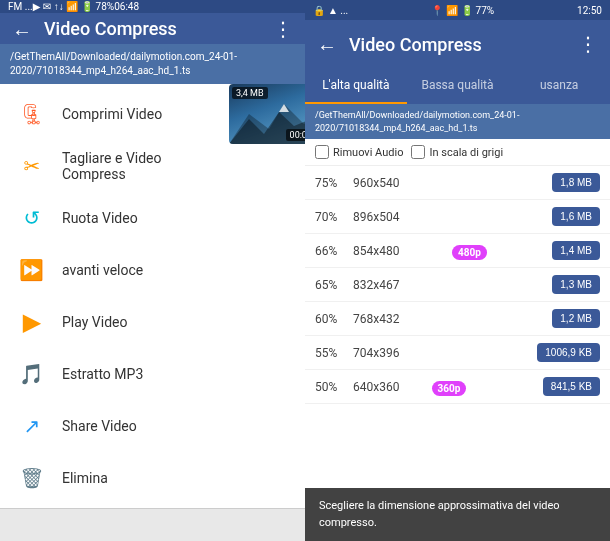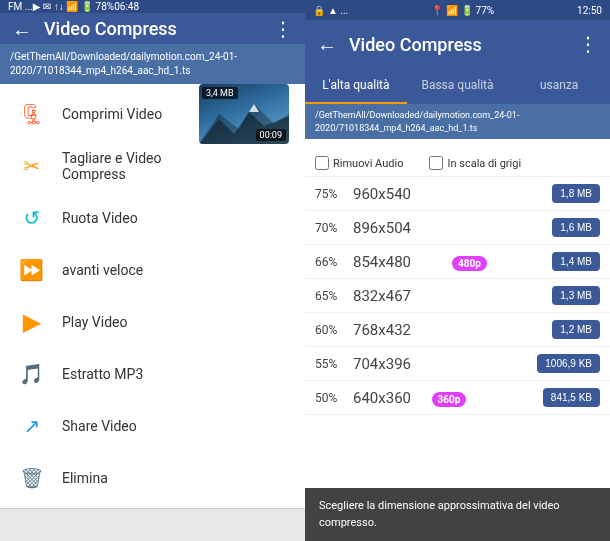--- a/index.html
+++ b/index.html
@@ -174,24 +174,23 @@
       padding: 5px 10px;
       font-size: 9px;
       color: white;
       line-height: 1.4;
     }
 
     .options-row {
       display: flex;
       align-items: center;
       padding: 6px 10px;
-      gap: 26px;
+      gap: 8px;
       border-bottom: 1px solid #eee;
       background: #fff;
-      margin-top: 11px;
     }
 
     .checkbox-label {
       display: flex;
       align-items: center;
       gap: 4px;
       font-size: 11px;
       color: #333;
     }
 
@@ -215,21 +214,21 @@
     }
 
     .quality-pct {
       width: 30px;
       font-size: 12px;
       color: #444;
     }
 
     .quality-res {
       width: 70px;
-      font-size: 15px;
+      font-size: 12px;
       color: #444;
     }
 
     .quality-badge {
       width: 36px;
       text-align: center;
     }
 
     .badge-480 {
       background: #e040fb;
@@ -297,21 +296,21 @@
     <span class="toolbar-more">⋮</span>
   </div>
 
   <div class="file-path-left">/GetThemAll/Downloaded/dailymotion.com_24-01-2020/71018344_mp4_h264_aac_hd_1.ts</div>
 
   <div class="menu-list">
 
     <div class="menu-item compress-row">
       <div class="menu-icon" style="color:#ff5722;">🗜</div>
       <span class="menu-label">Comprimi Video</span>
-      <div class="video-thumb-inner" style="position:absolute; right:16px; top:50%; transform:translateY(-50%); width:90px; height:60px;">
+      <div class="video-thumb-inner" style="position:absolute; right:0; top:50%; transform:translateY(-50%); width:76px; height:60px;">
         <div style="width:90px; height:60px; background:linear-gradient(160deg,#1a3a5c 0%,#2d6b9e 40%,#6aadd5 100%); border-radius:4px; position:relative; overflow:hidden;">
 
           <svg width="90" height="60" style="position:absolute;top:0;left:0;" viewBox="0 0 90 60">
             <rect width="90" height="60" fill="none"></rect>
             <polygon points="0,60 20,30 40,45 55,20 75,40 90,30 90,60" fill="rgba(0,0,0,0.3)"></polygon>
             <polygon points="0,60 20,35 35,50 50,28 65,42 90,32 90,60" fill="rgba(0,0,0,0.4)"></polygon>
 
             <polygon points="55,20 50,28 60,28" fill="white" opacity="0.8"></polygon>
           </svg>
           <span style="position:absolute;top:3px;left:3px;background:rgba(0,0,0,0.65);color:white;font-size:9px;padding:1px 4px;border-radius:2px;">3,4 MB</span>

